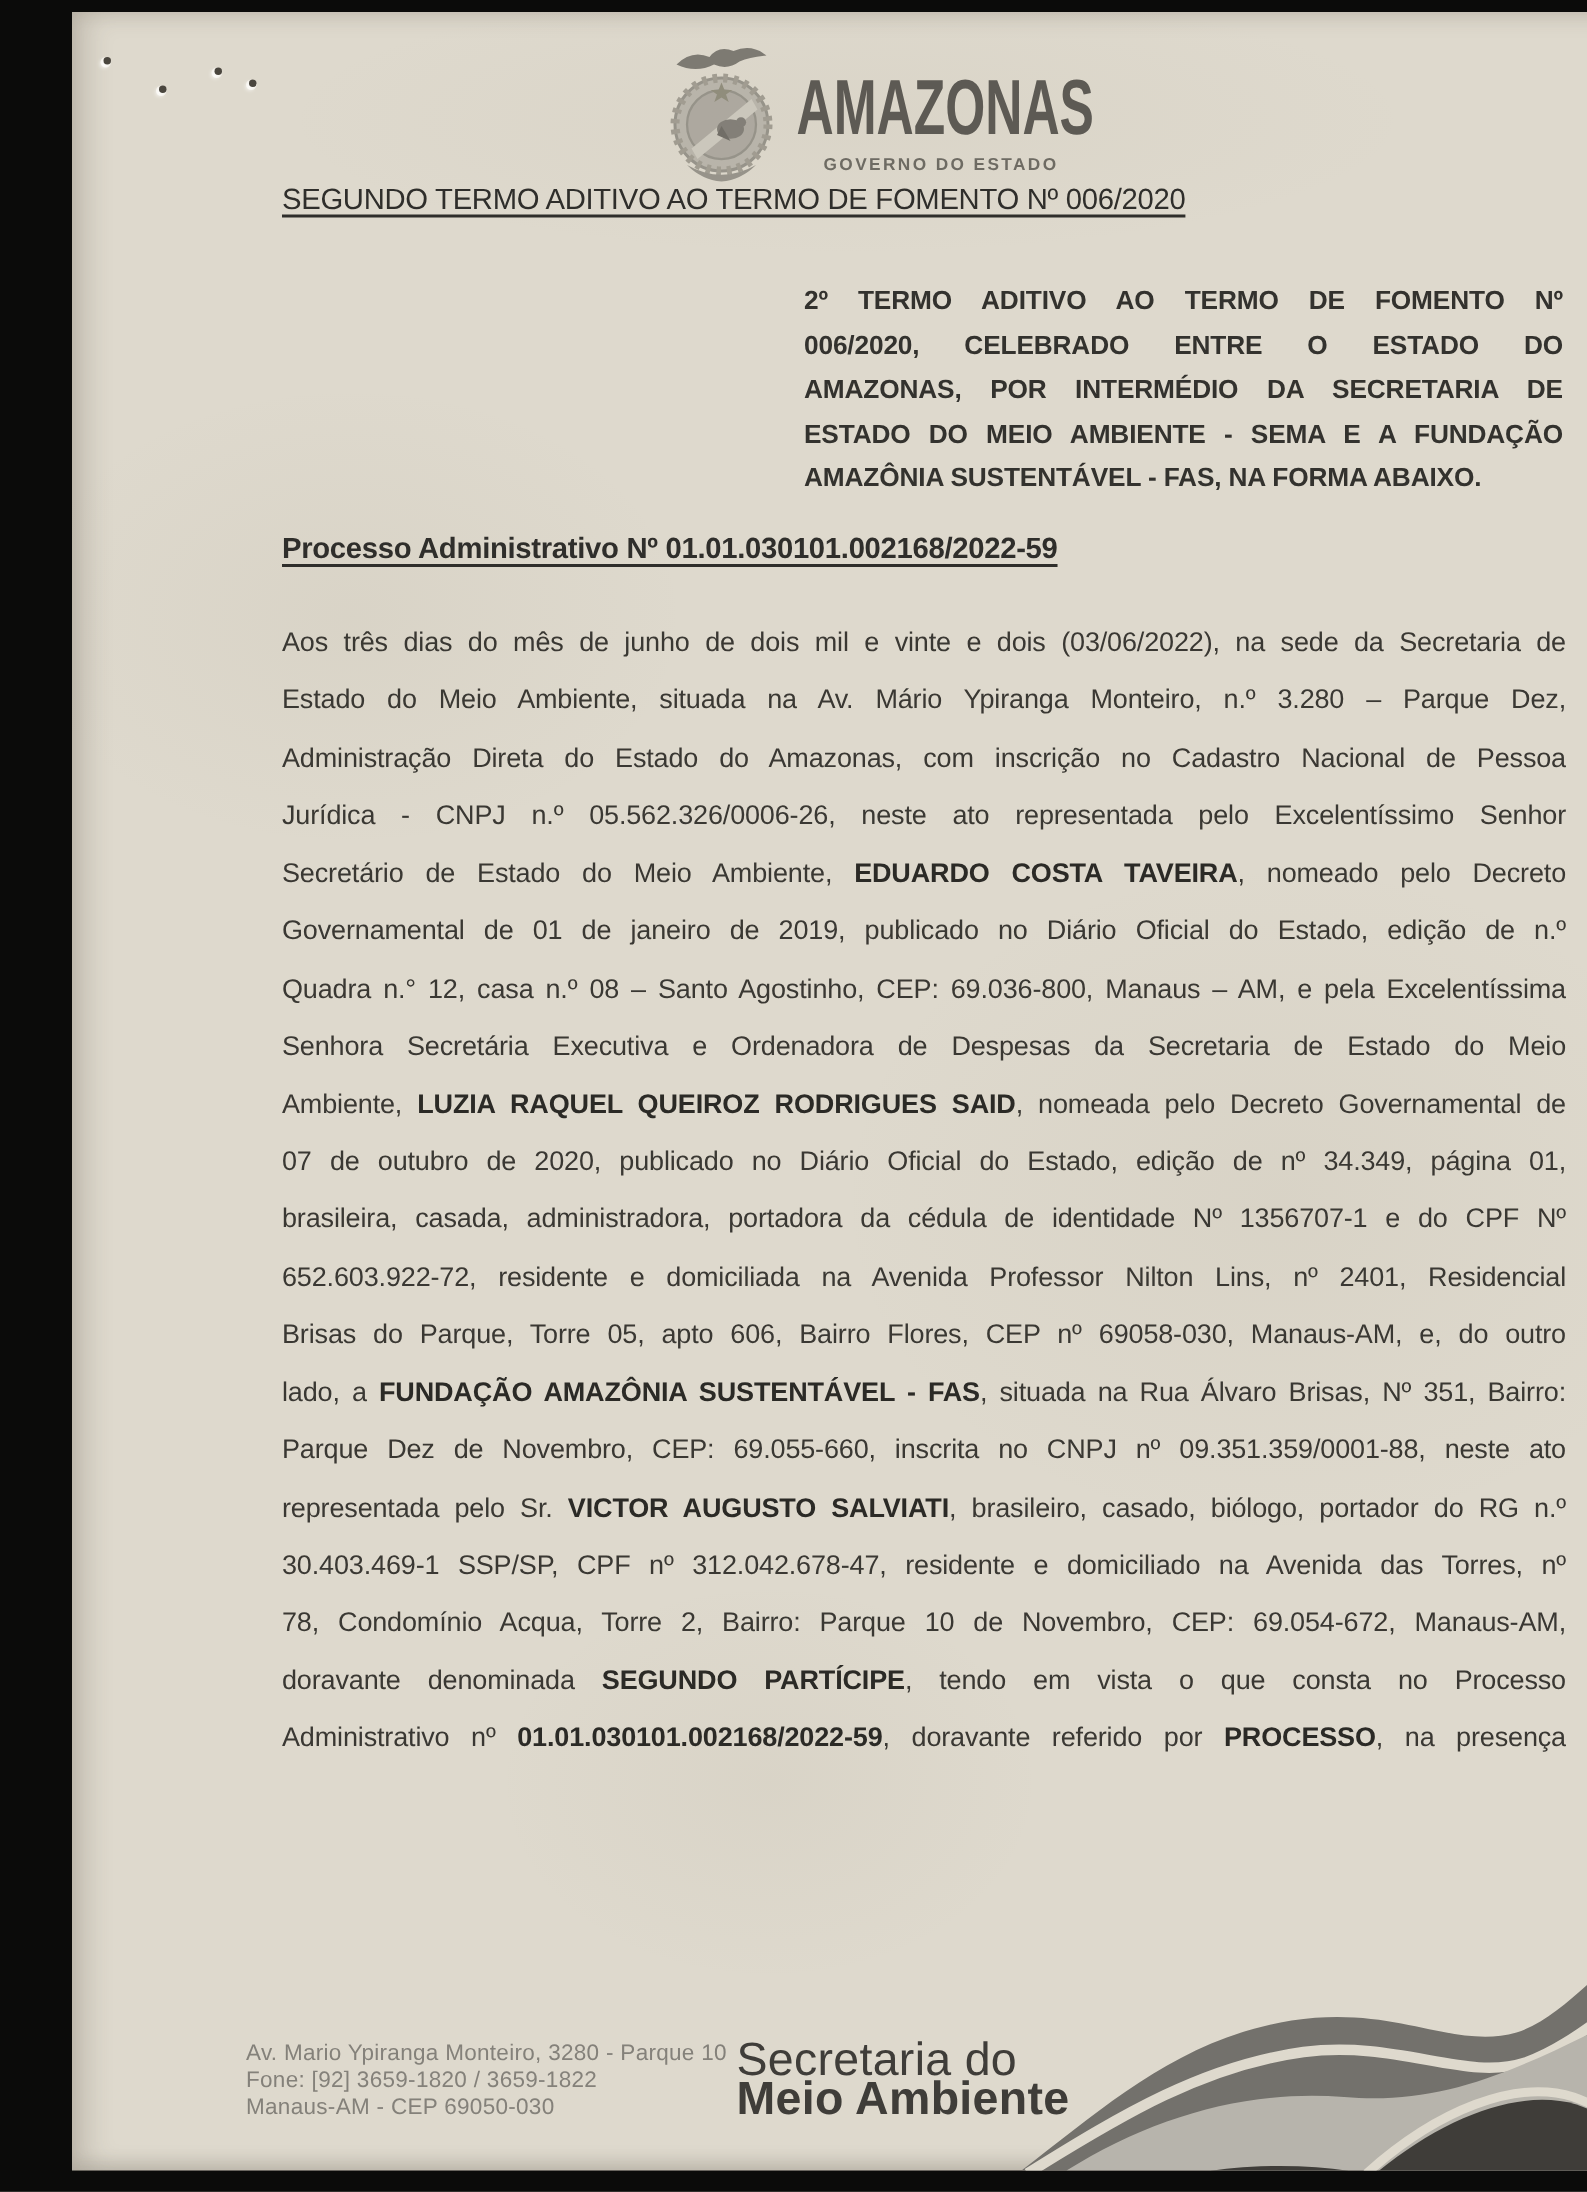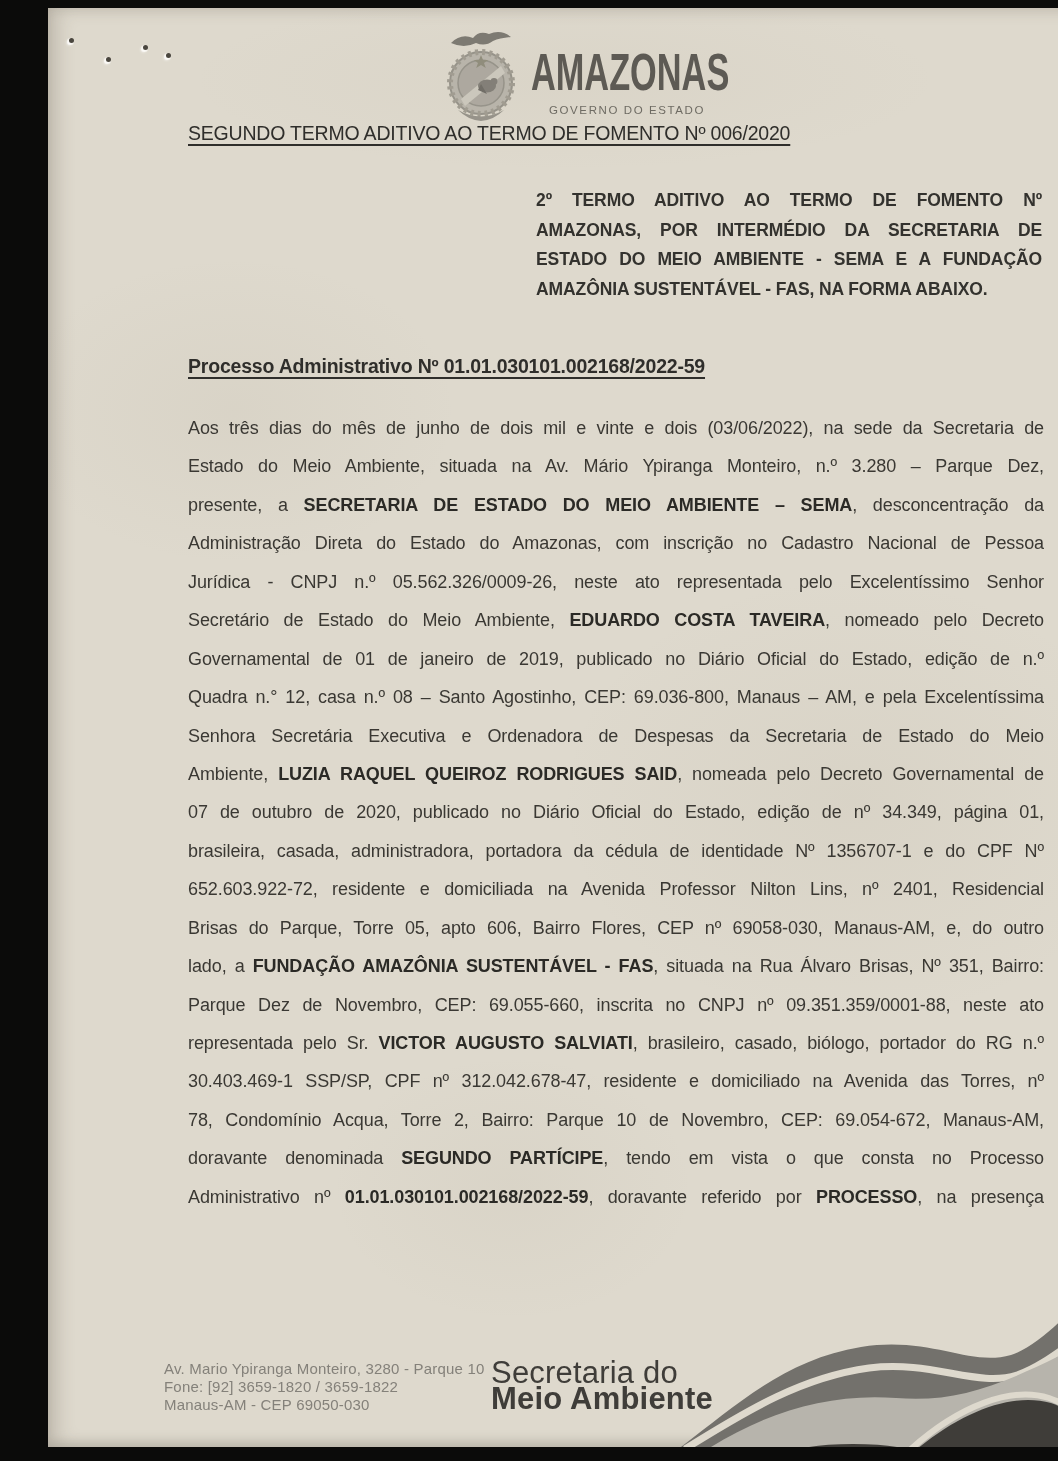--- a/index.html
+++ b/index.html
@@ -13,21 +13,21 @@
       radial-gradient(ellipse 500px 120px at 50% 5%, rgba(170,160,140,0.08), transparent 75%);
     box-shadow: inset 10px 0 18px rgba(70,62,48,0.18), inset -6px 0 12px rgba(70,62,48,0.10), inset 0 -6px 10px rgba(70,62,48,0.08);
     margin-left: 36px;
   }
   .hole{position:absolute;width:5px;height:5px;border-radius:50%;background:#4a463e;box-shadow:-2px 2px 3px rgba(255,255,255,0.9), -1px 1px 0 1px rgba(245,242,235,0.9);}
 
   
   .logo-wrap{position:absolute;left:391px;top:18px;width:300px;height:100px;}
   .emblem{position:absolute;left:0;top:2px;width:84px;height:96px;opacity:0.85;}
   .wordmark{position:absolute;left:92px;top:20px;font-weight:bold;font-size:52px;line-height:52px;color:#5d5a54;letter-spacing:0px;transform:scaleX(0.66);transform-origin:left top;white-space:nowrap;}
-  .gov-sub{position:absolute;left:110px;top:78px;font-weight:normal;font-size:11.5px;letter-spacing:1.6px;color:#6e6b63;white-space:nowrap;}
+  .gov-sub{position:absolute;left:110px;top:78px;font-weight:bold;font-size:11.5px;letter-spacing:1.6px;color:#6e6b63;white-space:nowrap;}
 
   
   .doc-title{position:absolute;left:140px;top:114px;font-weight:normal;font-size:19.5px;color:#2f2e2b;text-decoration:underline;text-underline-offset:4px;text-decoration-thickness:2px;letter-spacing:-0.2px;white-space:nowrap;}
   .preamble{position:absolute;left:488px;top:178px;width:506px;color:#33322e;font-weight:bold;font-size:17.5px;letter-spacing:-0.1px;}
   .preamble .jline{height:29.6px;line-height:29.6px;text-align:justify;text-align-last:justify;overflow:hidden;}
   .preamble .jline:last-child{text-align-last:left;}
   .process-heading{position:absolute;left:140px;top:347px;font-weight:bold;font-size:19.5px;color:#2f2e2b;text-decoration:underline;text-underline-offset:4px;text-decoration-thickness:2px;letter-spacing:-0.2px;white-space:nowrap;}
   .body-par{position:absolute;left:140px;top:401px;width:856px;font-size:18px;color:#3a3833;letter-spacing:-0.1px;}
   .body-par .jline{height:38.45px;line-height:38.45px;text-align:justify;text-align-last:justify;overflow:hidden;}
   .bold{font-weight:bold;color:#2b2a26;}
@@ -65,33 +65,33 @@
         <path d="M19 82 Q42 95 65 82 Q55 92 42 93 Q29 92 19 82 Z" fill="#8b887f"></path>
       </svg>
       <div class="wordmark">AMAZONAS</div>
       <div class="gov-sub">GOVERNO DO ESTADO</div>
     </div>
 
     <div class="doc-title">SEGUNDO TERMO ADITIVO AO TERMO DE FOMENTO Nº 006/2020</div>
 
     <div class="preamble">
         <div class="jline"><span>2º TERMO ADITIVO AO TERMO DE FOMENTO Nº</span></div>
+        <div class="jline"><span>006/2020, CELEBRADO ENTRE O ESTADO DO</span></div>
         <div class="jline"><span>AMAZONAS, POR INTERMÉDIO DA SECRETARIA DE</span></div>
         <div class="jline"><span>ESTADO DO MEIO AMBIENTE - SEMA E A FUNDAÇÃO</span></div>
         <div class="jline"><span>AMAZÔNIA SUSTENTÁVEL - FAS, NA FORMA ABAIXO.</span></div>
       </div>
 
     <div class="process-heading">Processo Administrativo Nº 01.01.030101.002168/2022-59</div>
 
     <div class="body-par">
         <div class="jline"><span>Aos três dias do mês de junho de dois mil e vinte e dois (03/06/2022), na sede da Secretaria de</span></div>
         <div class="jline"><span>Estado do Meio Ambiente, situada na Av. Mário Ypiranga Monteiro, n.º 3.280 – Parque Dez,</span></div>
-        <div class="jline"><span>presente, a </span><span class="bold">SECRETARIA DE ESTADO DO MEIO AMBIENTE – SEMA</span><span>, desconcentração da</span></div>
         <div class="jline"><span>Administração Direta do Estado do Amazonas, com inscrição no Cadastro Nacional de Pessoa</span></div>
-        <div class="jline"><span>Jurídica - CNPJ n.º 05.562.326/0009-26, neste ato representada pelo Excelentíssimo Senhor</span></div>
+        <div class="jline"><span>Jurídica - CNPJ n.º 05.562.326/0006-26, neste ato representada pelo Excelentíssimo Senhor</span></div>
         <div class="jline"><span>Secretário de Estado do Meio Ambiente, </span><span class="bold">EDUARDO COSTA TAVEIRA</span><span>, nomeado pelo Decreto</span></div>
         <div class="jline"><span>Governamental de 01 de janeiro de 2019, publicado no Diário Oficial do Estado, edição de n.º</span></div>
         <div class="jline"><span>Quadra n.° 12, casa n.º 08 – Santo Agostinho, CEP: 69.036-800, Manaus – AM, e pela Excelentíssima</span></div>
         <div class="jline"><span>Senhora Secretária Executiva e Ordenadora de Despesas da Secretaria de Estado do Meio</span></div>
         <div class="jline"><span>Ambiente, </span><span class="bold">LUZIA RAQUEL QUEIROZ RODRIGUES SAID</span><span>, nomeada pelo Decreto Governamental de</span></div>
         <div class="jline"><span>07 de outubro de 2020, publicado no Diário Oficial do Estado, edição de nº 34.349, página 01,</span></div>
         <div class="jline"><span>brasileira, casada, administradora, portadora da cédula de identidade Nº 1356707-1 e do CPF Nº</span></div>
         <div class="jline"><span>652.603.922-72, residente e domiciliada na Avenida Professor Nilton Lins, nº 2401, Residencial</span></div>
         <div class="jline"><span>Brisas do Parque, Torre 05, apto 606, Bairro Flores, CEP nº 69058-030, Manaus-AM, e, do outro</span></div>
         <div class="jline"><span>lado, a </span><span class="bold">FUNDAÇÃO AMAZÔNIA SUSTENTÁVEL - FAS</span><span>, situada na Rua Álvaro Brisas, Nº 351, Bairro:</span></div>

